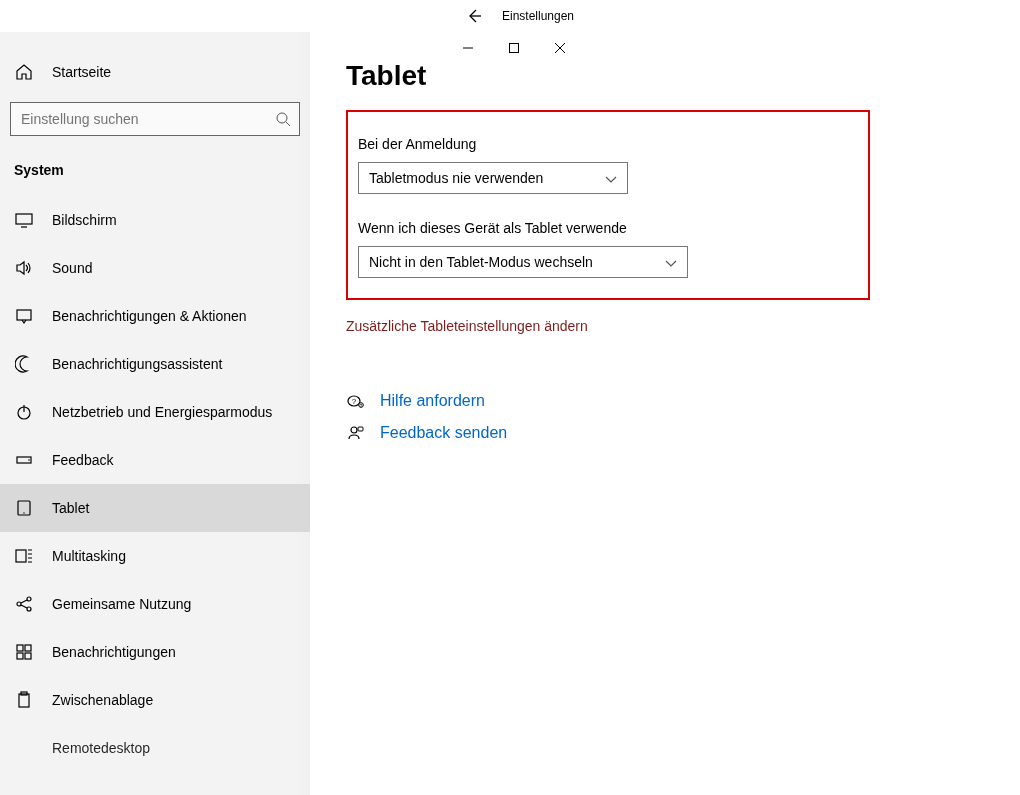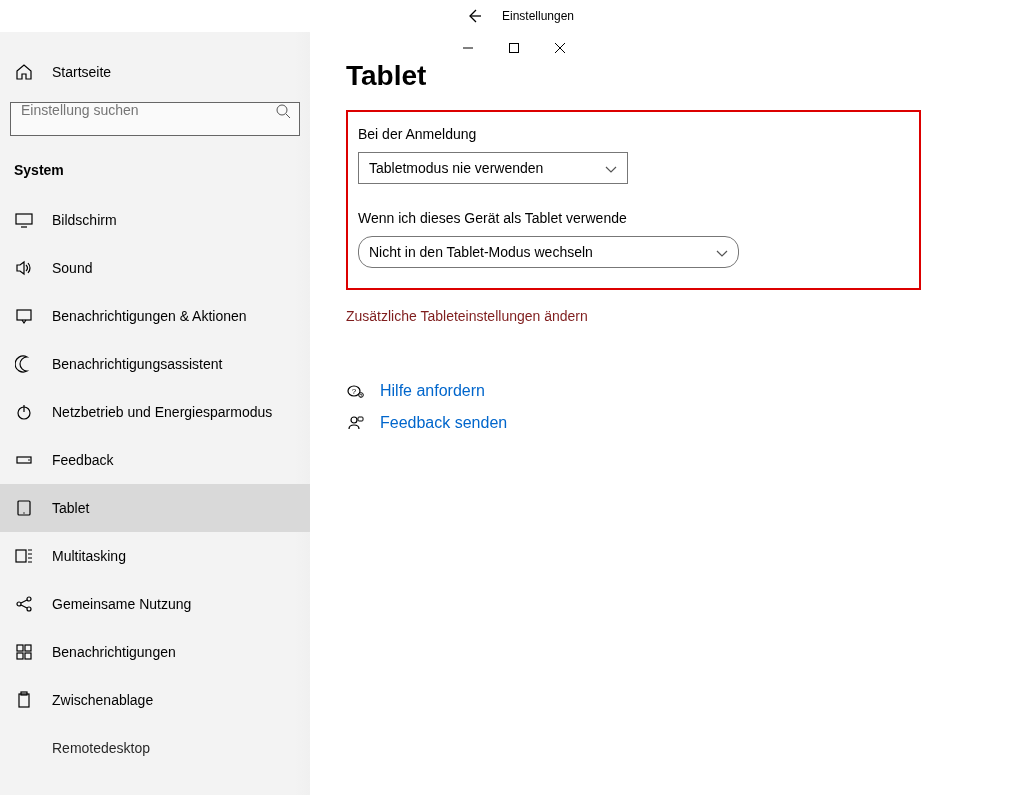--- a/index.html
+++ b/index.html
@@ -78,21 +78,21 @@
     align-items:center;
     justify-content:center;
     margin-right: 18px;
   }
   .search-box {
     margin: 10px 10px 18px 10px;
     height: 32px;
     border: 1px solid #666;
     background: #fafafa;
     display: flex;
-    align-items: flex-end;
+    align-items: center;
     padding: 16px 8px;
   }
   .search-box input {
     flex:1;
     border:none;
     outline:none;
     background:transparent;
     font-size: 14px;
     color:#666;
     font-family:inherit;
@@ -121,41 +121,41 @@
     padding: 28px 0 0 36px;
     position:relative;
   }
   .page-title {
     font-size: 28px;
     font-weight: 600;
     margin: 0 0 18px 0;
   }
   .highlight-box {
     border: 2px solid #dc0000;
-    padding: 10px 180px 20px 10px;
+    padding: 20px 180px 20px 10px;
     display:inline-block;
   }
   .field-label {
     font-size: 14px;
     margin-bottom: 10px;
     margin-top: 4px;
   }
   .field-label.extra { margin-top: 26px; }
   .dropdown {
     border: 1px solid #777;
     height: 32px;
     display:flex;
     align-items:center;
     justify-content:space-between;
     padding: 0 10px;
     cursor:pointer;
     background:#fff;
   }
   .dd1 { width: 270px; text-align: center; }
-  .dd2 { width: 381px; border-radius: 14px; }
+  .dd2 { width: 330px; }
   .chev { width:12px; height:12px;}
   .link-row {
     color: #7f1d1d;
     margin-top: 18px;
     cursor:pointer;
     font-size:14px;
   }
   .help-section {
     margin-top: 58px;
   }

